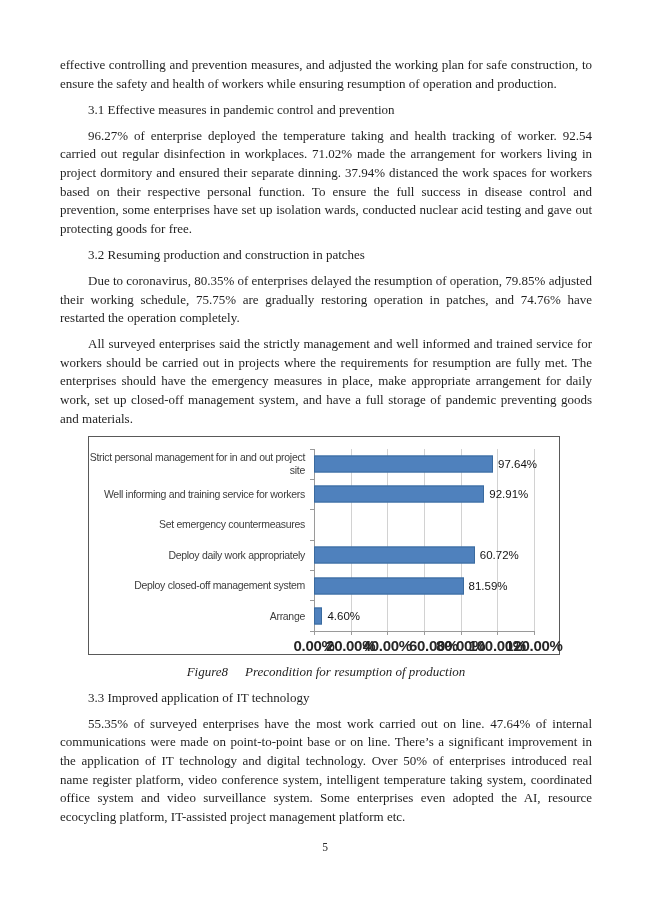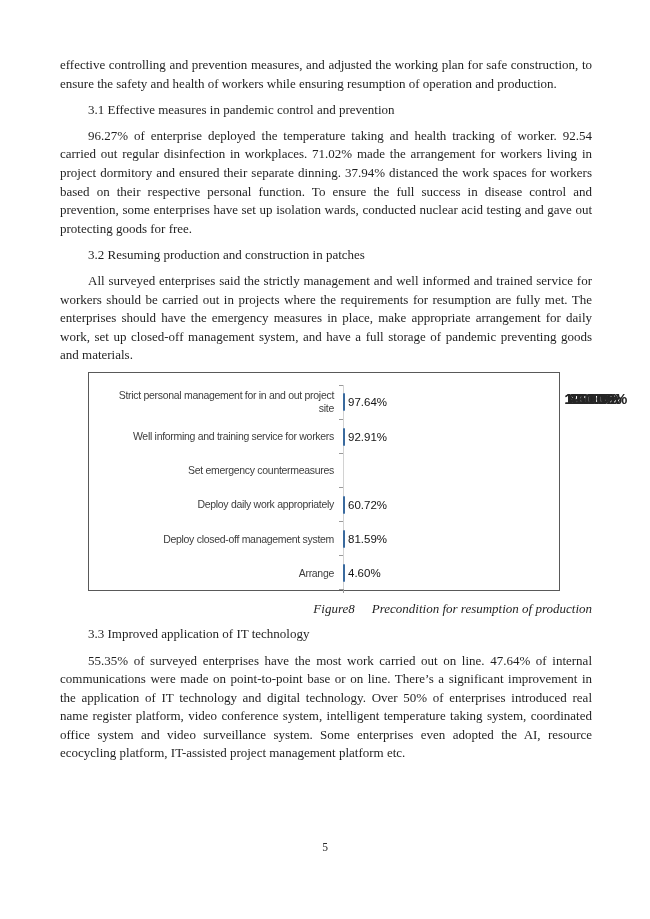--- a/index.html
+++ b/index.html
@@ -18,21 +18,21 @@
   .section-heading {
     font-size:13px; line-height:18.6px; text-indent:28px; margin-bottom:7.5px;
   }
 
   
   .figure-box {
     width:472px; height:219px; margin-left:28px; margin-bottom:7.5px;
     border:1px solid #595959; background:#ffffff;
     font-family:"Liberation Sans", sans-serif;
   }
-  .chart { height:100%; display:flex; flex-direction:row; padding-top:12px;margin-left:29px; }
+  .chart { height:100%; display:flex; flex-direction:column; padding-top:12px; }
   .chart-main { flex:1; position:relative; }
   .grid-overlay { position:absolute; left:225px; right:25px; top:0; bottom:0;
     border-bottom:1px solid #9a9a9a; }
   .gridline { position:absolute; top:0; bottom:0; width:1px; background:#d2d2d2; }
   .gridline.axis { background:#9a9a9a; }
   .y-tick { position:absolute; left:-4px; width:4px; height:1px; background:#9a9a9a; }
   .x-tick { position:absolute; top:100%; width:1px; height:4px; background:#9a9a9a; }
   .rows { position:relative; z-index:1; display:flex; flex-direction:column; height:100%; }
   .row { flex:1; display:flex; align-items:center; }
   .row-label {
@@ -49,21 +49,21 @@
     font-size:11.5px; color:#141414; white-space:nowrap;
   }
   .chart-xaxis { height:22px; position:relative; margin-left:225px; margin-right:25px; }
   .x-label {
     position:absolute; top:5px; transform:translateX(-50%);
     font-size:15px; font-weight:bold; letter-spacing:-0.3px;
     color:#262626; white-space:nowrap;
   }
 
   .figure-caption {
-    text-align:right; font-style:italic; font-size:13px; line-height:19px;
+    text-align:center; font-style:italic; font-size:13px; line-height:19px;
     margin-bottom:7.5px; color:#1f1f1f;
   }
   .cap-label { margin-right:17px; }
 
   .page-number {
     position:absolute; top:841px; left:0; width:650px; text-align:center;
     font-size:11.5px; color:#2a2a2a;
   }
 </style>
 </head>
@@ -72,20 +72,21 @@
 <div class="page">
 
   <p class="body-par no-indent">effective controlling and prevention measures, and adjusted the working plan for safe construction, to ensure the safety and health of workers while ensuring resumption of operation and production.</p>
 
   <p class="section-heading">3.1 Effective measures in pandemic control and prevention</p>
 
   <p class="body-par">96.27% of enterprise deployed the temperature taking and health tracking of worker. 92.54 carried out regular disinfection in workplaces. 71.02% made the arrangement for workers living in project dormitory and ensured their separate dinning. 37.94% distanced the work spaces for workers based on their respective personal function. To ensure the full success in disease control and prevention, some enterprises have set up isolation wards, conducted nuclear acid testing and gave out protecting goods for free.</p>
 
   <p class="section-heading">3.2 Resuming production and construction in patches</p>
 
+  <p class="body-par">Due to coronavirus, 80.35% of enterprises delayed the resumption of operation, 79.85% adjusted their working schedule, 75.75% are gradually restoring operation in patches, and 74.76% have restarted the operation completely.</p>
 
   <p class="body-par">All surveyed enterprises said the strictly management and well informed and trained service for workers should be carried out in projects where the requirements for resumption are fully met. The enterprises should have the emergency measures in place, make appropriate arrangement for daily work, set up closed-off management system, and have a full storage of pandemic preventing goods and materials.</p>
 
   <div class="figure-box">
     <div class="chart">
       <div class="chart-main">
         <div class="grid-overlay" id="grid-overlay">
             <div class="gridline axis" style="left: 0%;"></div>
             <div class="x-tick" style="left: 0%;"></div>
             <div class="gridline" style="left: 16.6667%;"></div>

